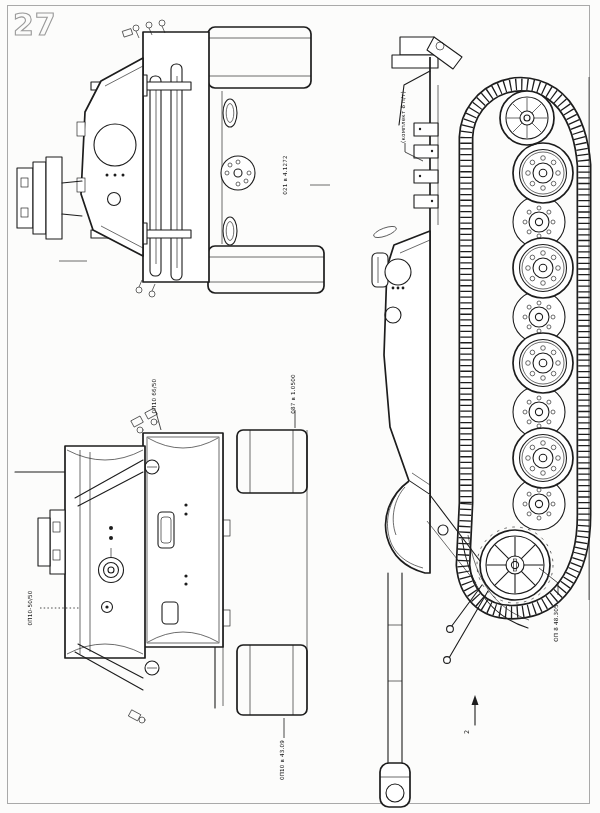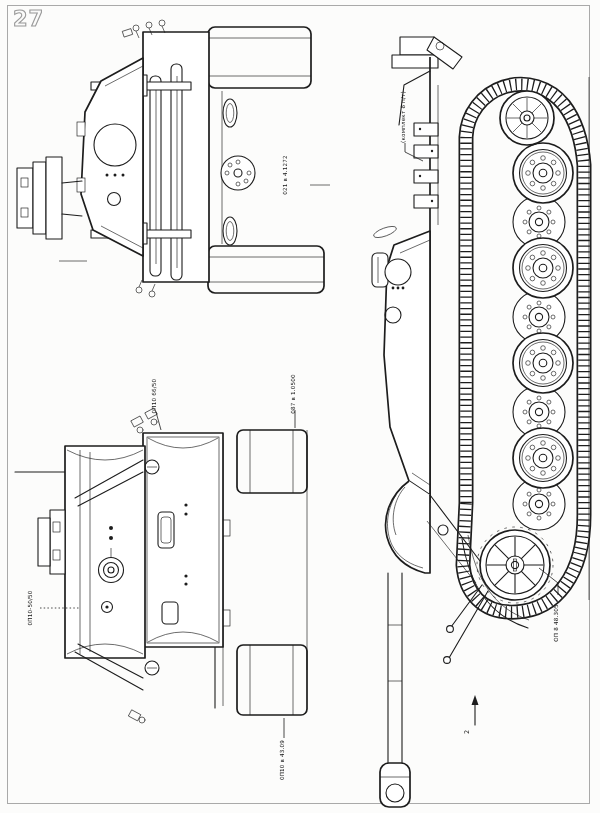--- a/index.html
+++ b/index.html
@@ -9,21 +9,21 @@
     font-family:"DejaVu Sans",sans-serif;
     overflow:hidden;
   }
   .page{position:absolute;inset:0;background:#fcfcfb;}
   .frame{
     position:absolute;left:7px;top:5px;width:583px;height:799px;
     border:1.6px solid #a9a9a9;box-sizing:border-box;
   }
   .pagenum{
     position:absolute;left:13px;top:7px;
-    font-weight:bold;font-size:21px;letter-spacing:1px;
+    font-weight:bold;font-size:30px;letter-spacing:1px;
     color:#fbfbfa;-webkit-text-stroke:1.1px #9b9b9b;
     text-shadow:0 0 0.5px #aaa;
     user-select:none;
   }
   svg{position:absolute;overflow:visible;}
   .ln{fill:none;stroke:#1d1d1d;stroke-width:1.1;stroke-linejoin:round;stroke-linecap:round;}
   .ln2{fill:none;stroke:#1d1d1d;stroke-width:1.7;stroke-linejoin:round;}
   .thin{fill:none;stroke:#1d1d1d;stroke-width:0.65;}
   .fw{fill:#ffffff;}
   .fk{fill:#1d1d1d;}

